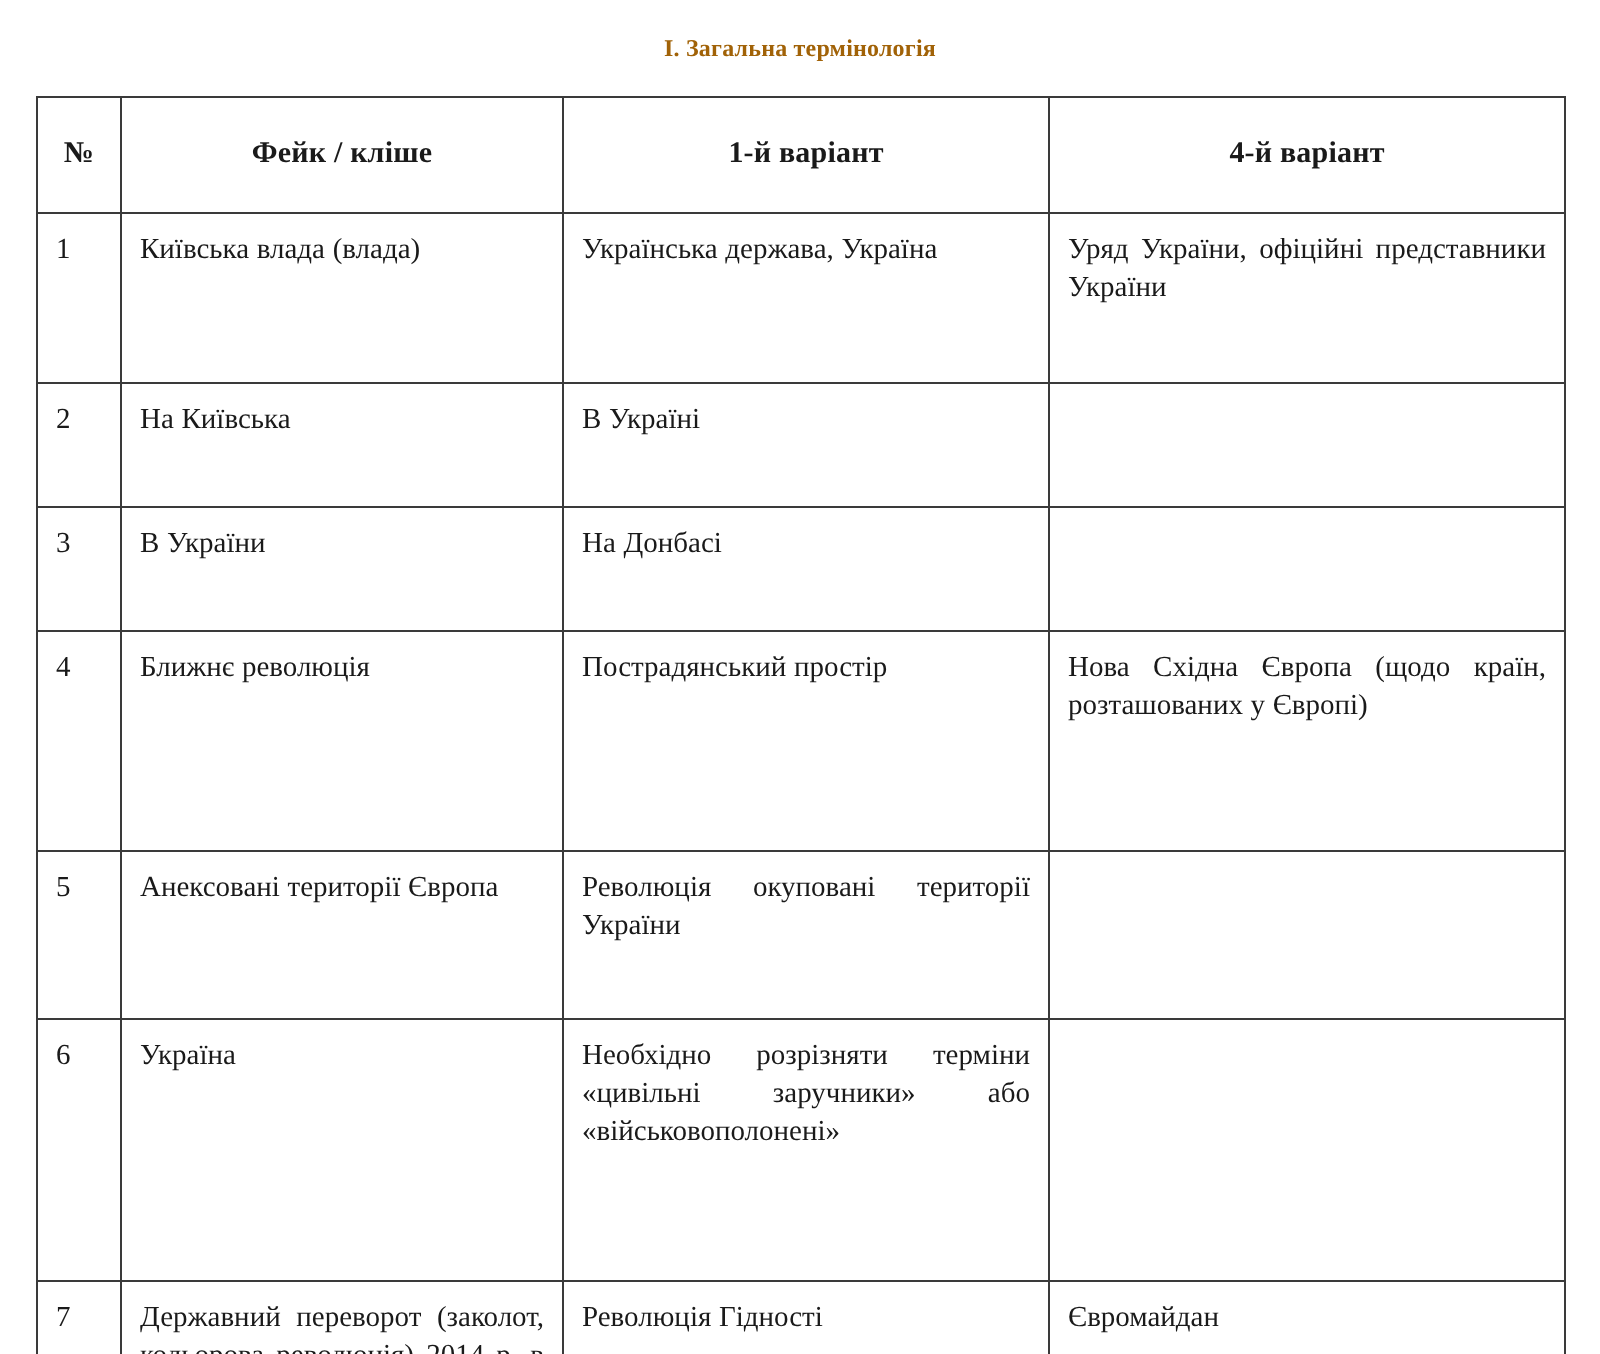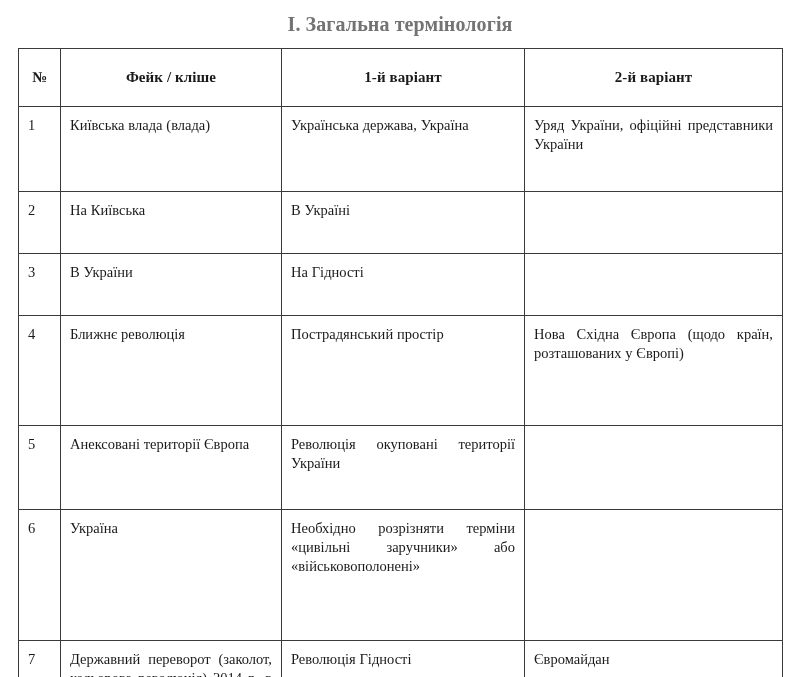--- a/index.html
+++ b/index.html
@@ -19,26 +19,26 @@
   .page {
     width: 800px;
     height: 677px;
     box-sizing: border-box;
     position: relative;
   }
 
   .doc-title {
     text-align: center;
     font-weight: bold;
-    font-size: 20px;
+    font-size: 12px;
     letter-spacing: 0.1px;
     margin: 0;
     padding-top: 14px;
     padding-bottom: 0;
-    color: #737373;
+    color: #a16207;
     line-height: 20px;
   }
 
   .table-wrap {
     position: absolute;
     left: 18px;
     top: 48px;
     width: 764px;
   }
 
@@ -113,40 +113,40 @@
         <col class="c-num">
         <col class="c-fake">
         <col class="c-var1">
         <col class="c-var2">
       </colgroup>
       <thead>
         <tr>
           <th>№</th>
           <th>Фейк / кліше</th>
           <th>1-й варіант</th>
-          <th>2-й варіант</th>
+          <th>4-й варіант</th>
         </tr>
       </thead>
       <tbody>
         <tr class="r1">
           <td class="num">1</td>
           <td class="cell">Київська влада (влада)</td>
           <td class="cell">Українська держава, Україна</td>
           <td class="cell">Уряд України, офіційні представники України</td>
         </tr>
         <tr class="r2">
           <td class="num">2</td>
           <td class="cell">На Київська</td>
           <td class="cell">В Україні</td>
           <td class="cell empty"></td>
         </tr>
         <tr class="r3">
           <td class="num">3</td>
           <td class="cell">В України</td>
-          <td class="cell">На Гідності</td>
+          <td class="cell">На Донбасі</td>
           <td class="cell empty"></td>
         </tr>
         <tr class="r4">
           <td class="num">4</td>
           <td class="cell">Ближнє революція</td>
           <td class="cell">Пострадянський простір</td>
           <td class="cell">Нова Східна Європа (щодо країн, розташованих у Європі)</td>
         </tr>
         <tr class="r5">
           <td class="num">5</td>

